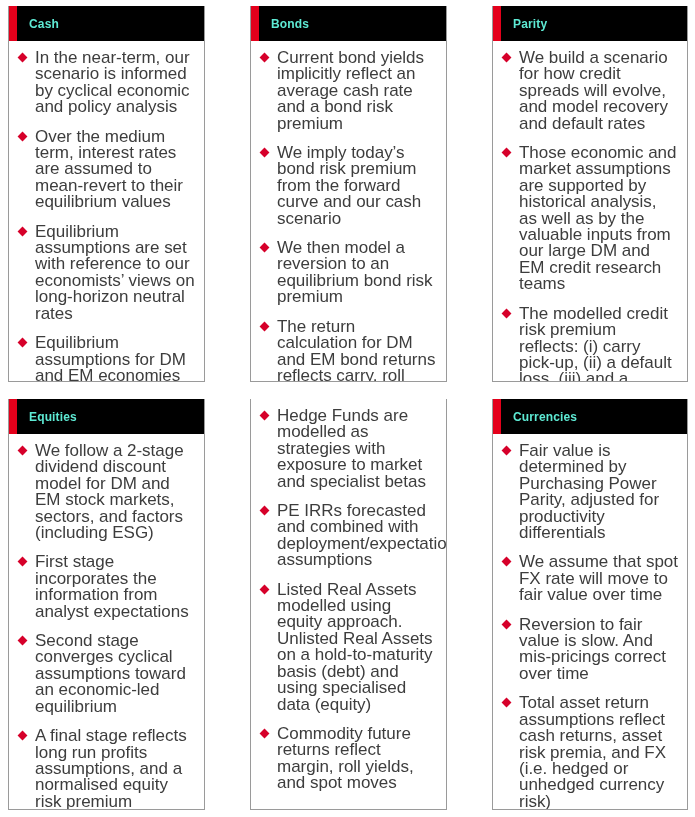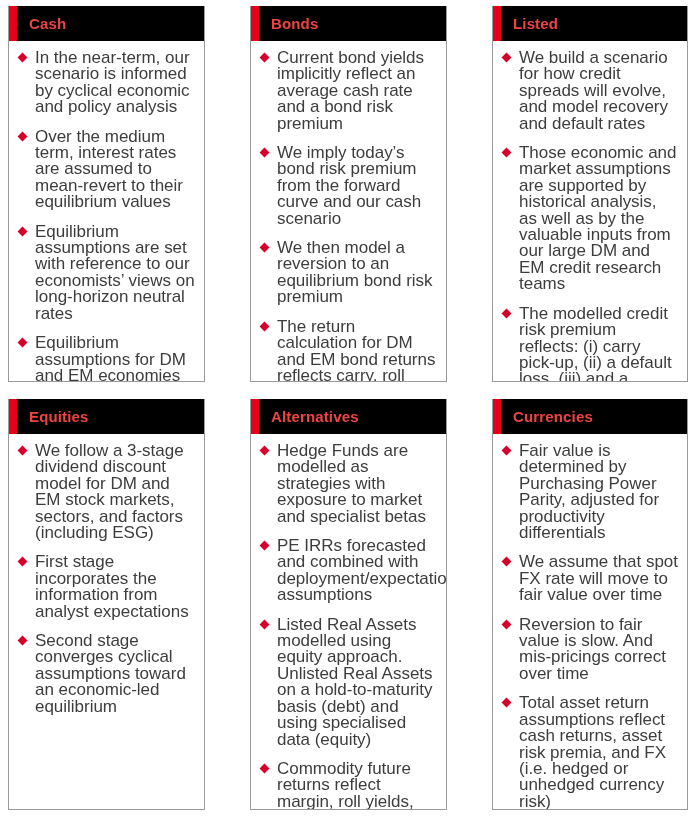--- a/index.html
+++ b/index.html
@@ -52,22 +52,22 @@
   }
   .card-header .accent {
     position: absolute;
     left: 0;
     top: 0;
     bottom: 0;
     width: 8px;
     background: #e4001b;
   }
   .card-title {
-    color: #ef4444;
-    font-size: 15px;
+    color: #5eead4;
+    font-size: 12px;
     font-weight: bold;
     letter-spacing: 0.15px;
     line-height: 1;
   }
 
   .card-body {
     flex: 1 1 auto;
     padding: 9px 9px 8px 9px;
     box-sizing: border-box;
   }
@@ -161,21 +161,21 @@
           </li>
       </ul>
     </div>
   </div>
 
   <div class="gap-col"></div>
 
   <div class="card">
     <div class="card-header">
       <span class="accent"></span>
-      <span class="card-title">Listed</span>
+      <span class="card-title">Parity</span>
     </div>
     <div class="card-body">
       <ul class="bullets">
         <li>
             <span class="diamond"></span>
             <span class="bullet-text">We build a scenario for how credit spreads will evolve, and model recovery and default rates</span>
           </li>
         <li>
             <span class="diamond"></span>
             <span class="bullet-text">Those economic and market assumptions are supported by historical analysis, as well as by the valuable inputs from our large DM and EM credit research teams</span>
@@ -192,41 +192,41 @@
 
   <div class="card">
     <div class="card-header">
       <span class="accent"></span>
       <span class="card-title">Equities</span>
     </div>
     <div class="card-body">
       <ul class="bullets">
         <li>
             <span class="diamond"></span>
-            <span class="bullet-text">We follow a 3-stage dividend discount model for DM and EM stock markets, sectors, and factors (including ESG)</span>
+            <span class="bullet-text">We follow a 2-stage dividend discount model for DM and EM stock markets, sectors, and factors (including ESG)</span>
           </li>
         <li>
             <span class="diamond"></span>
             <span class="bullet-text">First stage incorporates the information from analyst expectations</span>
           </li>
         <li>
             <span class="diamond"></span>
             <span class="bullet-text">Second stage converges cyclical assumptions toward an economic-led equilibrium</span>
           </li>
-      </ul>
-    </div>
-  </div>
-
-  <div class="gap-col"></div>
-
-  <div class="card">
-    <div class="card-header">
-      <span class="accent"></span>
-      <span class="card-title">Alternatives</span>
-    </div>
+        <li>
+            <span class="diamond"></span>
+            <span class="bullet-text">A final stage reflects long run profits assumptions, and a normalised equity risk premium</span>
+          </li>
+      </ul>
+    </div>
+  </div>
+
+  <div class="gap-col"></div>
+
+  <div class="card">
     <div class="card-body">
       <ul class="bullets">
         <li>
             <span class="diamond"></span>
             <span class="bullet-text">Hedge Funds are modelled as strategies with exposure to market and specialist betas</span>
           </li>
         <li>
             <span class="diamond"></span>
             <span class="bullet-text">PE IRRs forecasted and combined with deployment/expectations assumptions</span>
           </li>

